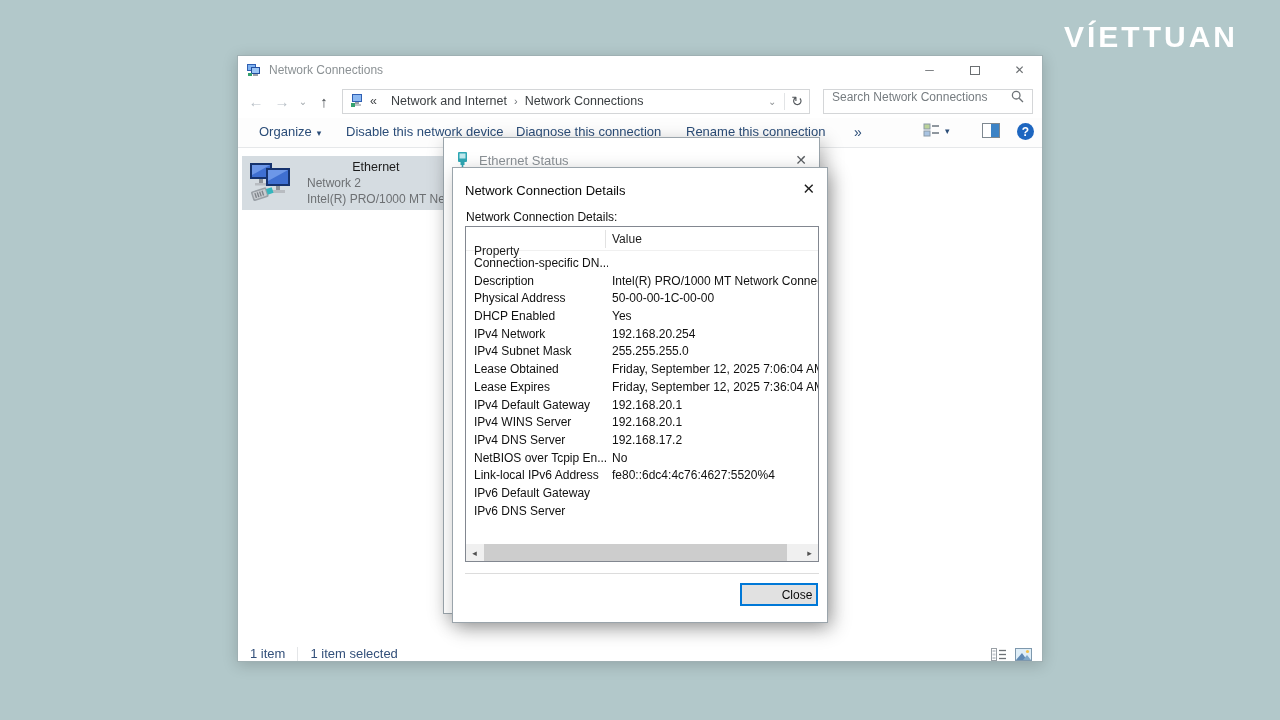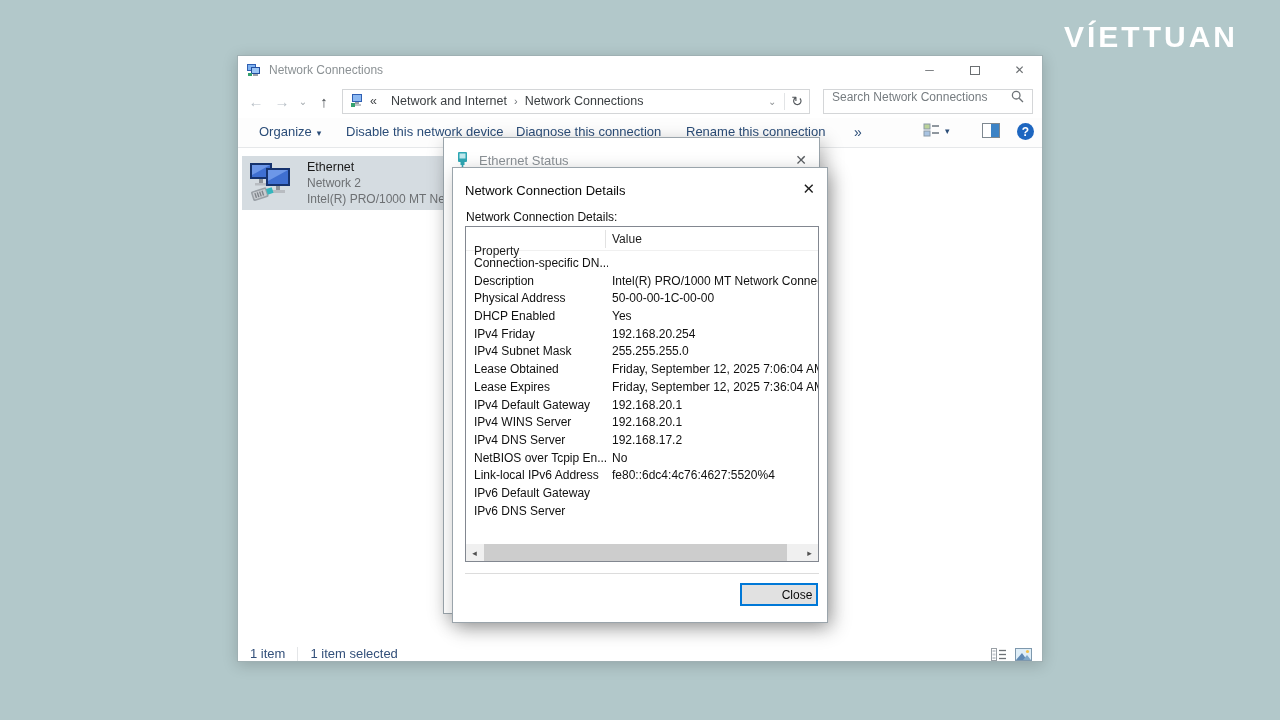--- a/index.html
+++ b/index.html
@@ -49,21 +49,21 @@
   .cmd-caret { font-size:9px; margin-left:5px; }
   .cmd-iconbtn { position:absolute; top:5px; display:flex; align-items:center; }
   .help-circle { width:17px; height:17px; border-radius:50%; background:#1d66c0; color:#fff;
     font-size:12px; font-weight:bold; display:flex; align-items:center; justify-content:center; }
 
   .content { position:absolute; left:0; top:92px; right:0; bottom:20px; background:#fff; }
   .eth-item { position:absolute; left:4px; top:8px; width:216px; height:54px; background:#d5dce1;
     display:flex; align-items:center; padding:2px 4px; overflow:hidden; }
   .eth-icon { width:48px; height:46px; flex:0 0 48px; }
   .eth-text { margin-left:13px; overflow:hidden; }
-  .eth-title { font-size:12.5px; color:#1b1b1b; }
+  .eth-title { font-size:12.5px; color:#1b1b1b;text-align:center; }
   .eth-sub { font-size:12px; color:#6d7073; margin-top:2px; white-space:nowrap; }
 
   .statusbar { position:absolute; left:0; bottom:0; right:0; height:20px; background:#fff;
     display:flex; align-items:flex-end; font-size:13px; color:#33507a; }
   .status-cell { padding:0 12px; }
   .status-div { width:1px; height:14px; background:#e4e6e8; }
   .status-icons { margin-left:auto; display:flex; align-items:center; gap:8px; padding-right:10px; }
 
   
   .dlg { position:absolute; background:#fff; border:1px solid #9aa4ab; box-shadow:4px 6px 18px rgba(0,0,0,.30); }
@@ -286,21 +286,21 @@
           </div>
           <div class="lv-row">
             <span class="lv-prop">Physical Address</span>
             <span class="lv-val">50-00-00-1C-00-00</span>
           </div>
           <div class="lv-row">
             <span class="lv-prop">DHCP Enabled</span>
             <span class="lv-val">Yes</span>
           </div>
           <div class="lv-row">
-            <span class="lv-prop">IPv4 Friday</span>
+            <span class="lv-prop">IPv4 Network</span>
             <span class="lv-val">192.168.20.254</span>
           </div>
           <div class="lv-row">
             <span class="lv-prop">IPv4 Subnet Mask</span>
             <span class="lv-val">255.255.255.0</span>
           </div>
           <div class="lv-row">
             <span class="lv-prop">Lease Obtained</span>
             <span class="lv-val">Friday, September 12, 2025 7:06:04 AM</span>
           </div>

